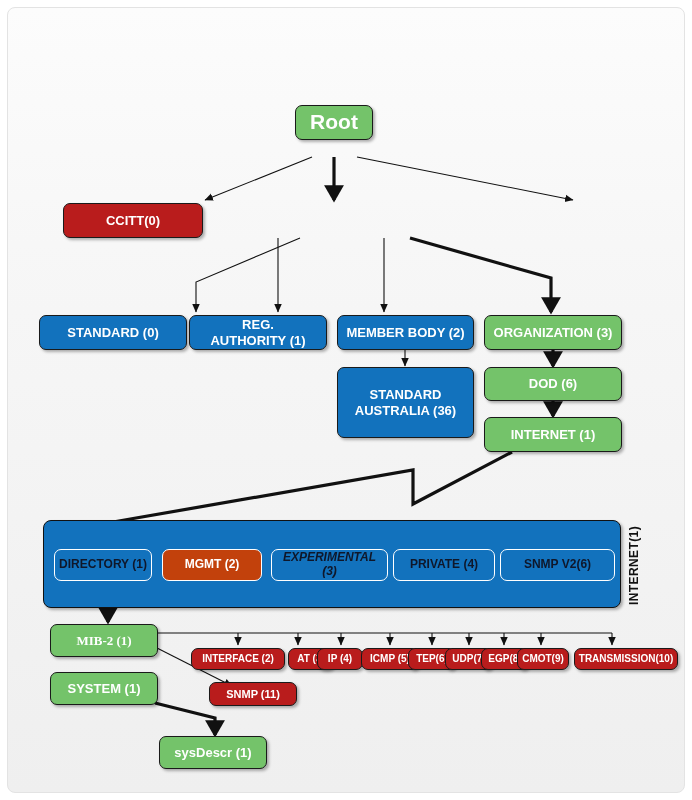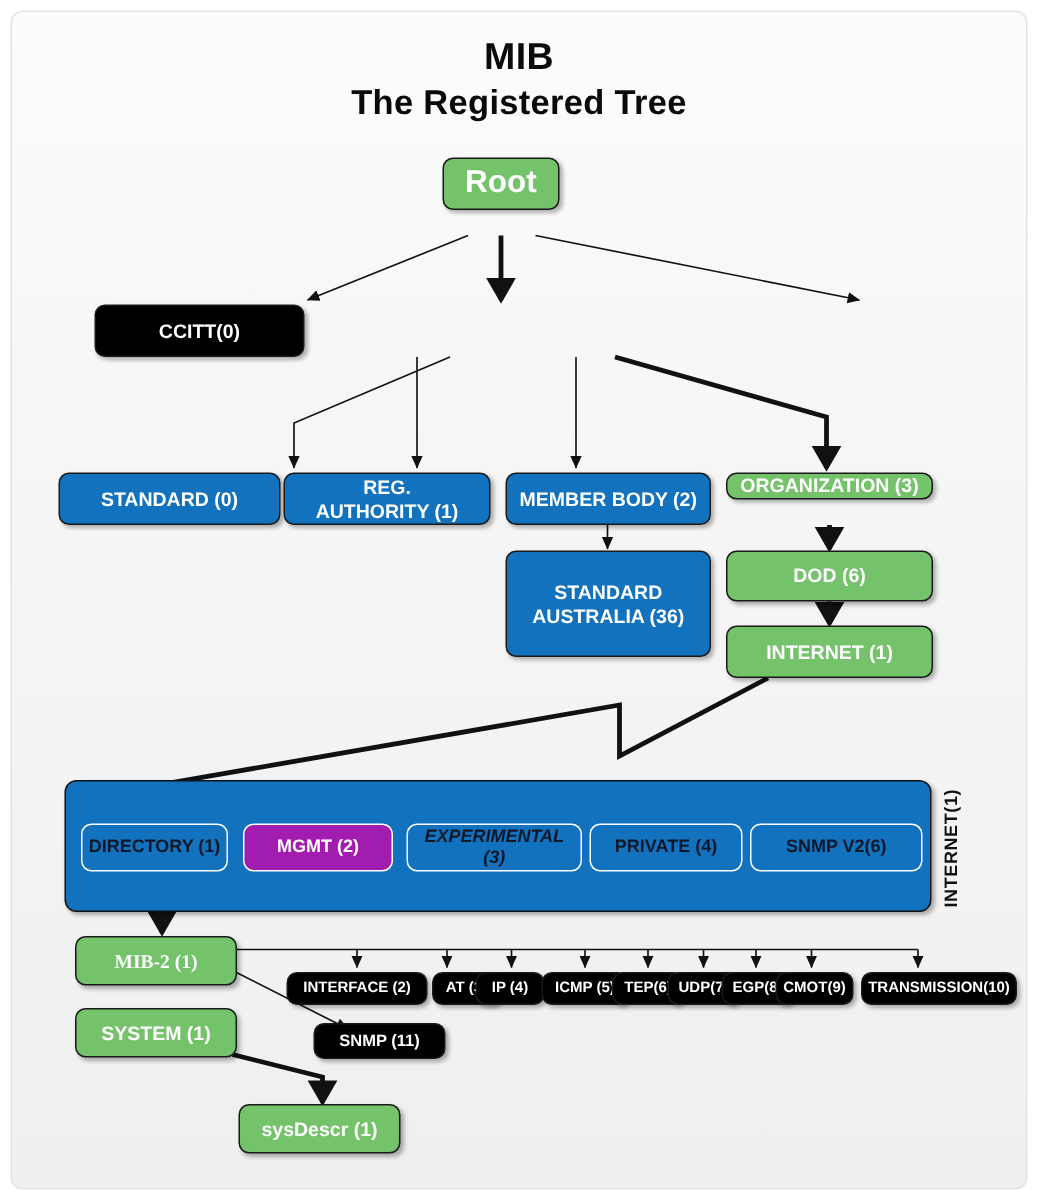--- a/index.html
+++ b/index.html
@@ -52,21 +52,21 @@
     font-weight: bold;
     border: 1.6px solid #1a1a1a;
     border-radius: 7px;
     box-shadow: 2px 2px 3px rgba(0,0,0,.30);
     line-height: 1.18;
     padding: 0 4px;
     z-index: 3;
   }
   .green  { background: #74c36a; }
   .blue   { background: #1272bd; }
-  .gray   { background: #000000; }
+  .gray   { background: #b91c1c; }
 
   .orange, .chip-orange { color: #0f172a; }
 
   .band {
     position: absolute;
     box-sizing: border-box;
     background: #1272bd;
     border: 1.6px solid #111111;
     border-radius: 8px;
     box-shadow: 2px 2px 3px rgba(0,0,0,.30);
@@ -79,21 +79,21 @@
     align-items: center;
     justify-content: center;
     text-align: center;
     font-weight: bold;
     border: 1.6px solid #ffffff;
     border-radius: 7px;
     line-height: 1.15;
     z-index: 4;
     padding: 0 3px;
   }
-  .chip-green { background: #a21caf; color: #ffffff; }
+  .chip-green { background: #c2410c; color: #ffffff; }
 
   .vlabel {
     position: absolute;
     color: #111111;
     font-weight: bold;
     font-size: 12px;
     letter-spacing: .4px;
     writing-mode: vertical-rl;
     transform: rotate(180deg);
     white-space: nowrap;
@@ -160,38 +160,34 @@
       <path d="M553,401 L553,416"></path>
 
       <path d="M512,452 L413,504 L413,470 L113,522 L113,560 L218,560 L218,540"></path>
 
       <path d="M212,582 L108,608 L108,622"></path>
 
       <path d="M155,703 L215,718 L215,735"></path>
     </g>
   </svg>
 
-  <div class="title-block">
-    <div class="title-line1">MIB</div>
-    <div class="title-line2">The Registered Tree</div>
-  </div>
 
   <div class="node green" style="left:295px; top:105px; width:78px; height:35px; font-size:21px;">Root</div>
 
   <div class="node gray" style="left:63px; top:203px; width:140px; height:35px; font-size:13px;">CCITT(0)</div>
 
   <div class="node blue" style="left:39px; top:315px; width:148px; height:35px; font-size:13px;">STANDARD (0)</div>
 
   <div class="node blue" style="left:189px; top:315px; width:138px; height:35px; font-size:13px; flex-direction:column;">
     <span>REG.</span>
     <span>AUTHORITY (1)</span>
   </div>
 
   <div class="node blue" style="left:337px; top:315px; width:137px; height:35px; font-size:13px;">MEMBER BODY (2)</div>
-  <div class="node green" style="left:484px; top:315px; width:138px; height:18px; font-size:13px;">ORGANIZATION (3)</div>
+  <div class="node green" style="left:484px; top:315px; width:138px; height:35px; font-size:13px;">ORGANIZATION (3)</div>
 
   <div class="node blue" style="left:337px; top:367px; width:137px; height:71px; font-size:13px; flex-direction:column;">
     <span>STANDARD</span>
     <span>AUSTRALIA (36)</span>
   </div>
 
   <div class="node green" style="left:484px; top:367px; width:138px; height:34px; font-size:13px;">DOD (6)</div>
   <div class="node green" style="left:484px; top:417px; width:138px; height:35px; font-size:13px;">INTERNET (1)</div>
 
   <div class="band" style="left:43px; top:520px; width:578px; height:88px;"></div>

